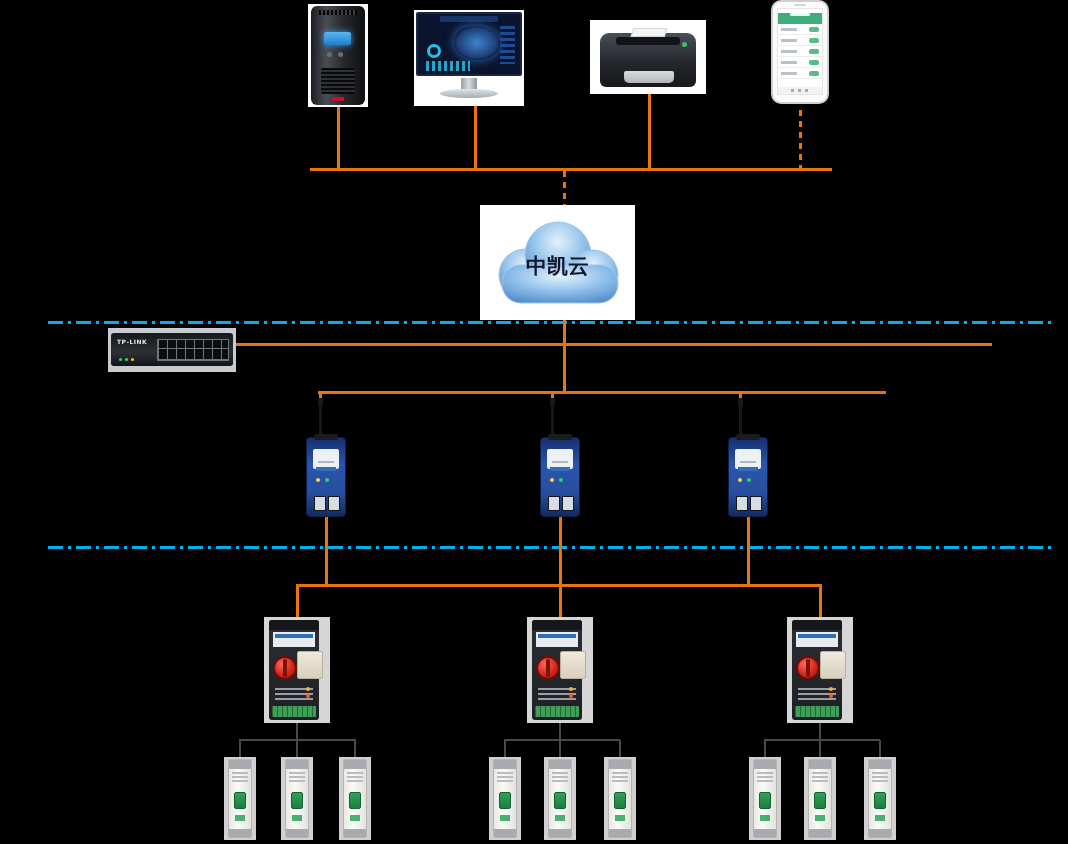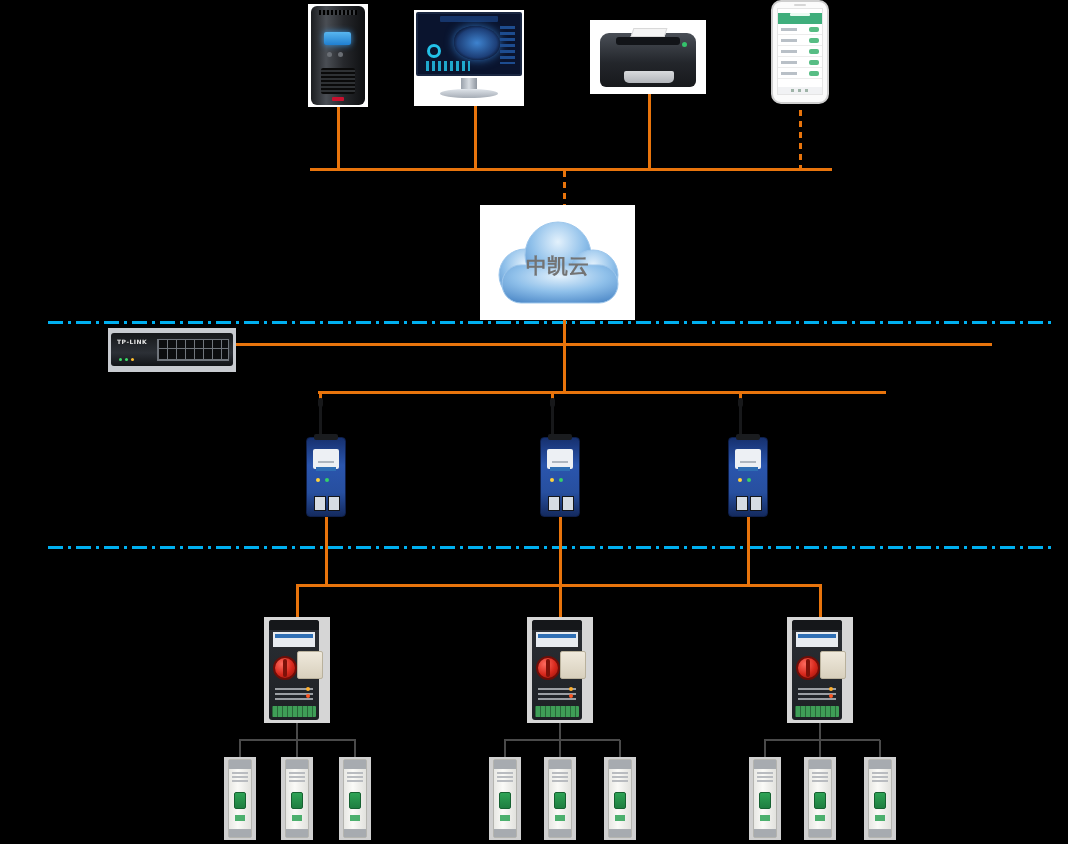--- a/index.html
+++ b/index.html
@@ -67,21 +67,21 @@
   .ph-title { margin:4px auto 0; width:20px; height:3px; background:#eafbf1; border-radius:1px; }
   .ph-row { height:11px; border-bottom:1px solid #ececec; position:relative; }
   .ph-row::before { content:''; position:absolute; left:3px; top:4px; width:16px; height:3px; background:#b9c0c7; }
   .ph-row::after { content:''; position:absolute; right:3px; top:3px; width:10px; height:5px; background:#57bd84; border-radius:2px; }
   .ph-footer { position:absolute; bottom:0; left:0; right:0; height:7px; background:#f1f2f4; }
   .ph-footer::before { content:''; position:absolute; left:50%; top:2px; transform:translateX(-50%);
       width:18px; height:3px; background:repeating-linear-gradient(90deg,#9fb4a8 0 3px,transparent 3px 7px); }
 
   
   .cloud-label { position:absolute; top:47px; left:0; width:100%; text-align:center;
-      font-family:"DejaVu Serif", serif; font-weight:bold; font-size:21px; color:#737373; }
+      font-family:"DejaVu Serif", serif; font-weight:bold; font-size:21px; color:#0f172a; }
 
   
   .sw-tile { position:absolute; left:108px; top:328px; width:128px; height:44px; background:#c8cbd0; }
   .sw-body { position:absolute; left:3px; top:5px; right:3px; bottom:6px; border-radius:3px;
       background:linear-gradient(#16181a,#2c3036 60%,#121417); }
   .sw-brand { position:absolute; left:6px; top:5px; font-size:6px; letter-spacing:.5px; color:#e8e8e8; font-weight:bold; }
   .sw-ports { position:absolute; left:46px; top:6px; width:72px; height:22px;
       background:repeating-linear-gradient(90deg,#70757c 0,#70757c 1px,transparent 1px,transparent 9px),
                  repeating-linear-gradient(0deg,#70757c 0,#70757c 1px,transparent 1px,transparent 11px),#0c0d0f;
       border:1px solid #70757c; }

